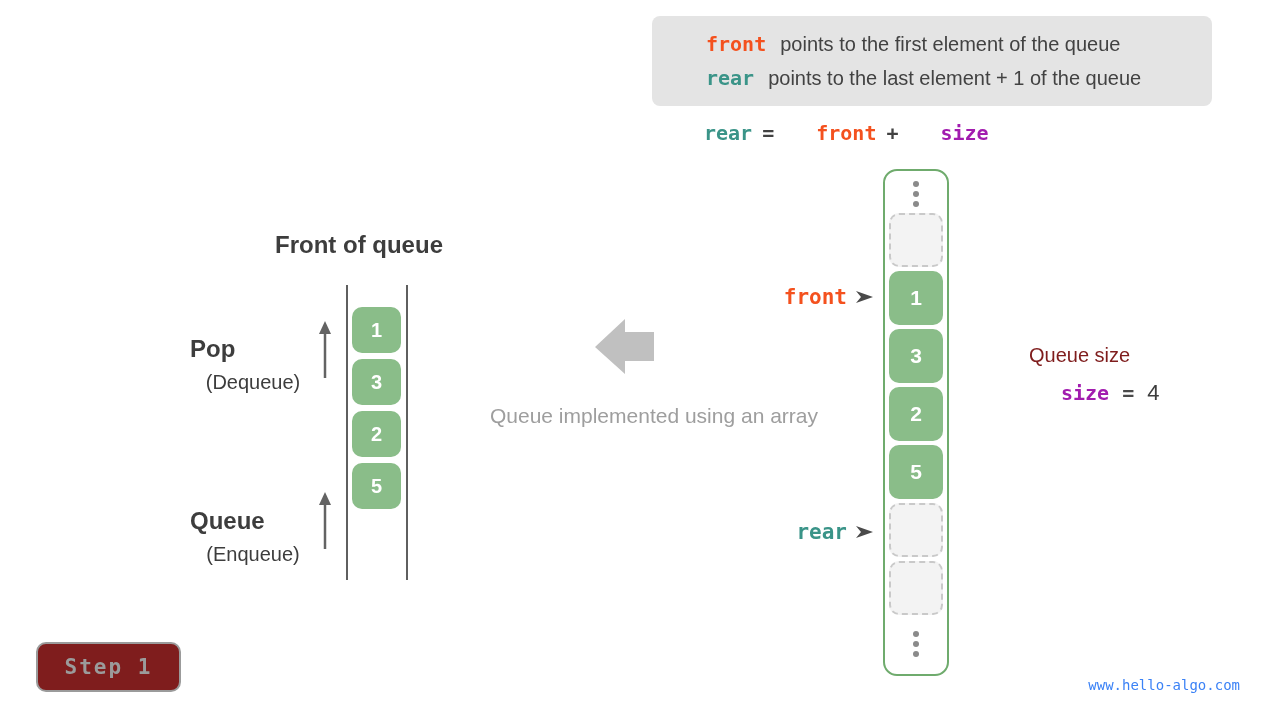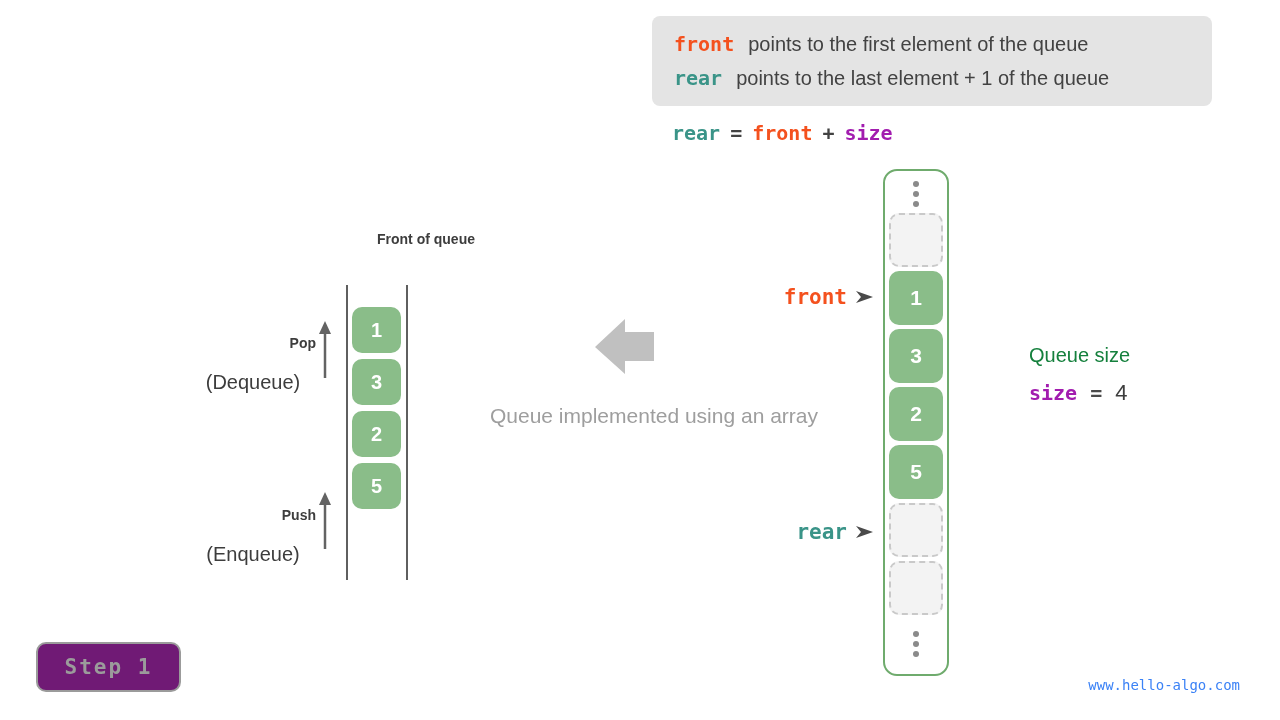--- a/index.html
+++ b/index.html
@@ -6,21 +6,21 @@
   html, body { background: #ffffff; }
   .stage {
     position: relative;
     width: 1280px;
     height: 720px;
     background: #ffffff;
     overflow: hidden;
     font-family: "Liberation Sans", sans-serif;
     color: #3d3d3d;
   }
-  .mono { font-family: "DejaVu Sans Mono", "Liberation Mono", monospace; font-weight: bold; }
+  .mono { font-family: "DejaVu Sans Mono", "Liberation Mono", monospace; font-weight: bold; margin-left: 32px; }
   .orange { color: #f4511e; }
   .teal   { color: #3a9488; }
   .blue   { color: #a21caf; }
 
   
   .info-box {
     position: absolute; left: 652px; top: 16px;
     width: 560px; height: 90px;
     background: #e4e4e4; border-radius: 8px;
     display: flex; flex-direction: column; justify-content: center;
@@ -31,21 +31,21 @@
 
   
   .formula {
     position: absolute; left: 672px; top: 121px;
     display: flex; align-items: baseline; gap: 10px;
     font-size: 20px;
   }
   .formula .op { color: #424242; font-family: "DejaVu Sans Mono", "Liberation Mono", monospace; font-weight: bold; }
 
   
-  .label-bold { font-weight: bold; font-size: 14px; color: #3d3d3d; text-align: right; position: absolute; }
+  .label-bold { font-weight: bold; font-size: 24px; color: #3d3d3d; text-align: left; position: absolute; }
   .label-reg  { font-size: 20px; color: #3d3d3d; text-align: center; position: absolute; }
   .channel-line { position: absolute; width: 2px; background: #5f5f5f; }
   .qbox {
     position: absolute; left: 352px; width: 49px; height: 46px;
     background: #8abd89; border-radius: 10px;
     display: flex; align-items: center; justify-content: center;
     color: #ffffff; font-weight: bold; font-size: 20px;
   }
   .up-arrow { position: absolute; left: 318px; }
 
@@ -75,33 +75,33 @@
   .acell.empty  { background: #f3f3f3; border: 2px dashed #c9c9c9; }
 
   .pointer-row {
     position: absolute; right: 407px;
     display: flex; align-items: center; gap: 9px;
     font-size: 21px;
   }
   .pointer-row svg { display: block; }
 
   
-  .qsize-label { position: absolute; left: 1029px; top: 344px; font-size: 20px; color: #15803d; }
+  .qsize-label { position: absolute; left: 1029px; top: 344px; font-size: 20px; color: #7f1d1d; }
   .qsize-row {
     position: absolute; left: 1029px; top: 380px;
     display: flex; align-items: baseline; gap: 13px; font-size: 20px; color: #3d3d3d;
   }
   .qsize-row .eq { font-family: "DejaVu Sans Mono", "Liberation Mono", monospace; font-weight: bold; color: #4a4a4a; }
   .qsize-row .val { font-size: 22px; }
 
   
   .step-badge {
     position: absolute; left: 36px; top: 642px;
     width: 145px; height: 50px;
-    background: #701a75; border: 2px solid #9b9b9b; border-radius: 10px;
+    background: #7f1d1d; border: 2px solid #9b9b9b; border-radius: 10px;
     display: flex; align-items: center; justify-content: center;
     font-family: "DejaVu Sans Mono", "Liberation Mono", monospace;
     font-weight: bold; font-size: 21px; color: #9b9b9b; letter-spacing: 2px;
   }
 
   
   .watermark {
     position: absolute; right: 40px; top: 677px;
     font-family: "DejaVu Sans Mono", "Liberation Mono", monospace;
     font-size: 14px; color: #3b82f6;
@@ -145,21 +145,21 @@
     <line x1="7" y1="57" x2="7" y2="9" stroke="#636363" stroke-width="2.5"></line>
     <polygon points="1,13 7,0 13,13" fill="#636363"></polygon>
   </svg>
   <div class="label-bold" style="left:190px; top:335px; width:126px;">Pop</div>
   <div class="label-reg" style="left:180px; top:371px; width:146px;">(Dequeue)</div>
 
   <svg class="up-arrow" style="top:492px;" width="14" height="58" viewBox="0 0 14 58">
     <line x1="7" y1="57" x2="7" y2="9" stroke="#636363" stroke-width="2.5"></line>
     <polygon points="1,13 7,0 13,13" fill="#636363"></polygon>
   </svg>
-  <div class="label-bold" style="left:190px; top:507px; width:126px;">Push</div>
+  <div class="label-bold" style="left:190px; top:507px; width:126px;">Queue</div>
   <div class="label-reg" style="left:180px; top:543px; width:146px;">(Enqueue)</div>
 
 
   <svg class="big-arrow" width="60" height="56" viewBox="0 0 60 56">
     <polygon points="0,28 30,0 30,13 59,13 59,42 30,42 30,55" fill="#c0c0c0"></polygon>
   </svg>
   <div class="caption">Queue implemented using an array</div>
 
   <div class="array-frame"></div>
 

